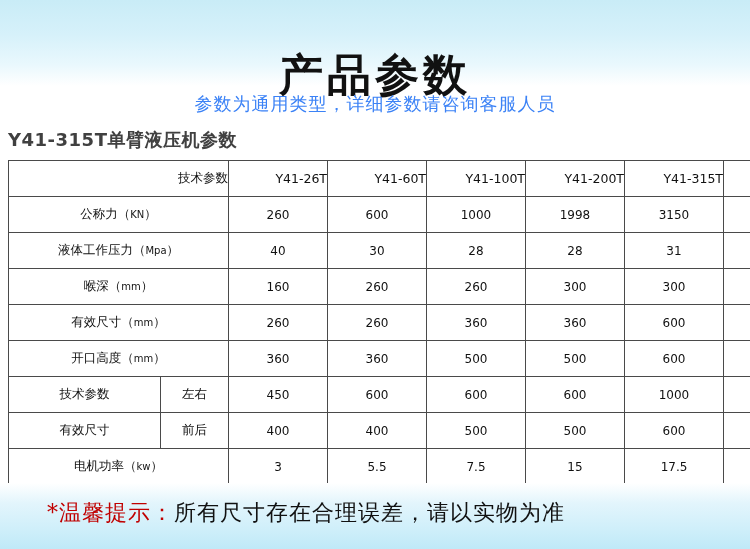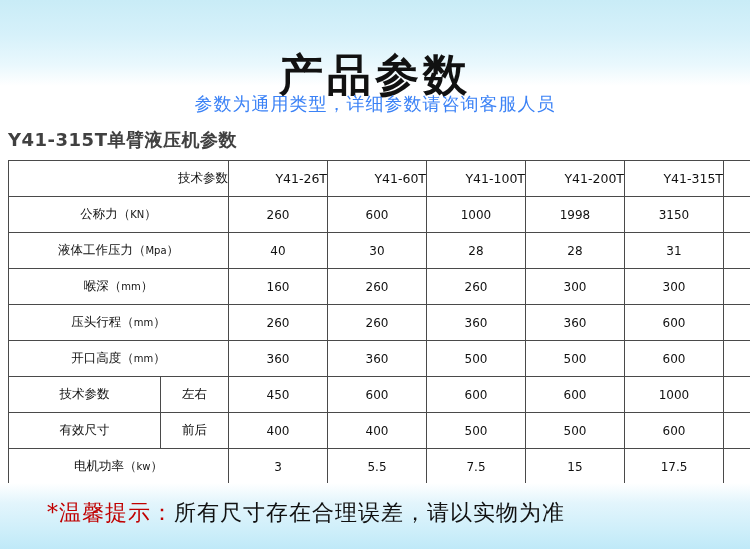--- a/index.html
+++ b/index.html
@@ -181,21 +181,21 @@
         <td class="label" colspan="2"><span>喉深（</span><span class="unit">mm</span><span>）</span></td>
         <td>160</td>
         <td>260</td>
         <td>260</td>
         <td>300</td>
         <td>300</td>
         <td>500</td>
       </tr>
 
       <tr>
-        <td class="label" colspan="2"><span>压头行程（</span><span class="unit">mm</span><span>）</span></td>
+        <td class="label" colspan="2"><span>有效尺寸（</span><span class="unit">mm</span><span>）</span></td>
         <td>260</td>
         <td>260</td>
         <td>360</td>
         <td>360</td>
         <td>600</td>
         <td>600</td>
       </tr>
 
       <tr>
         <td class="label" colspan="2"><span>开口高度（</span><span class="unit">mm</span><span>）</span></td>

